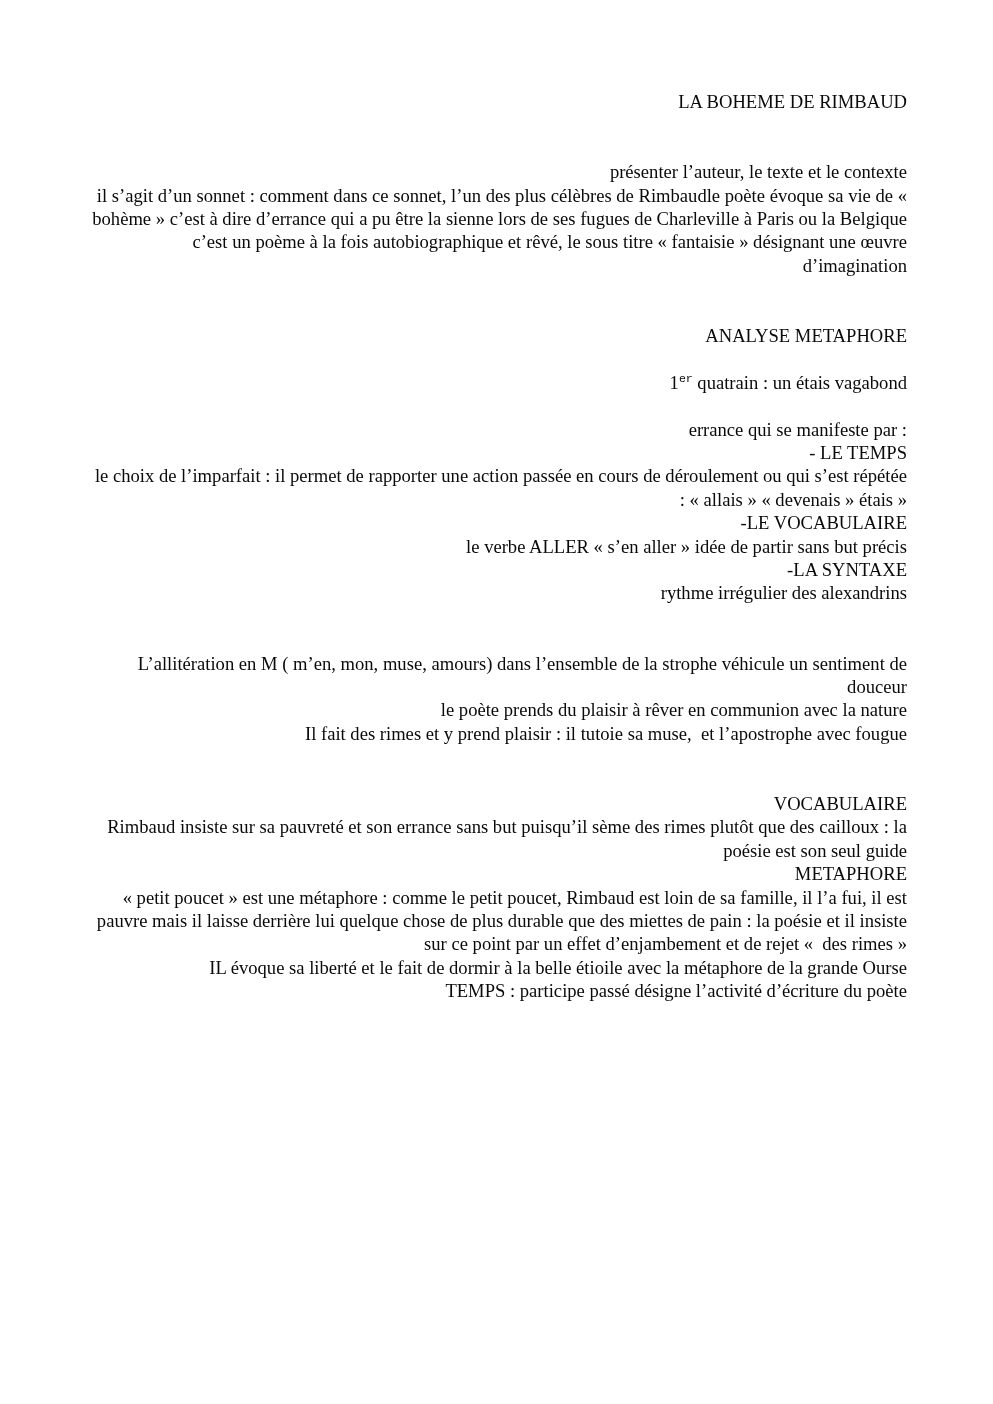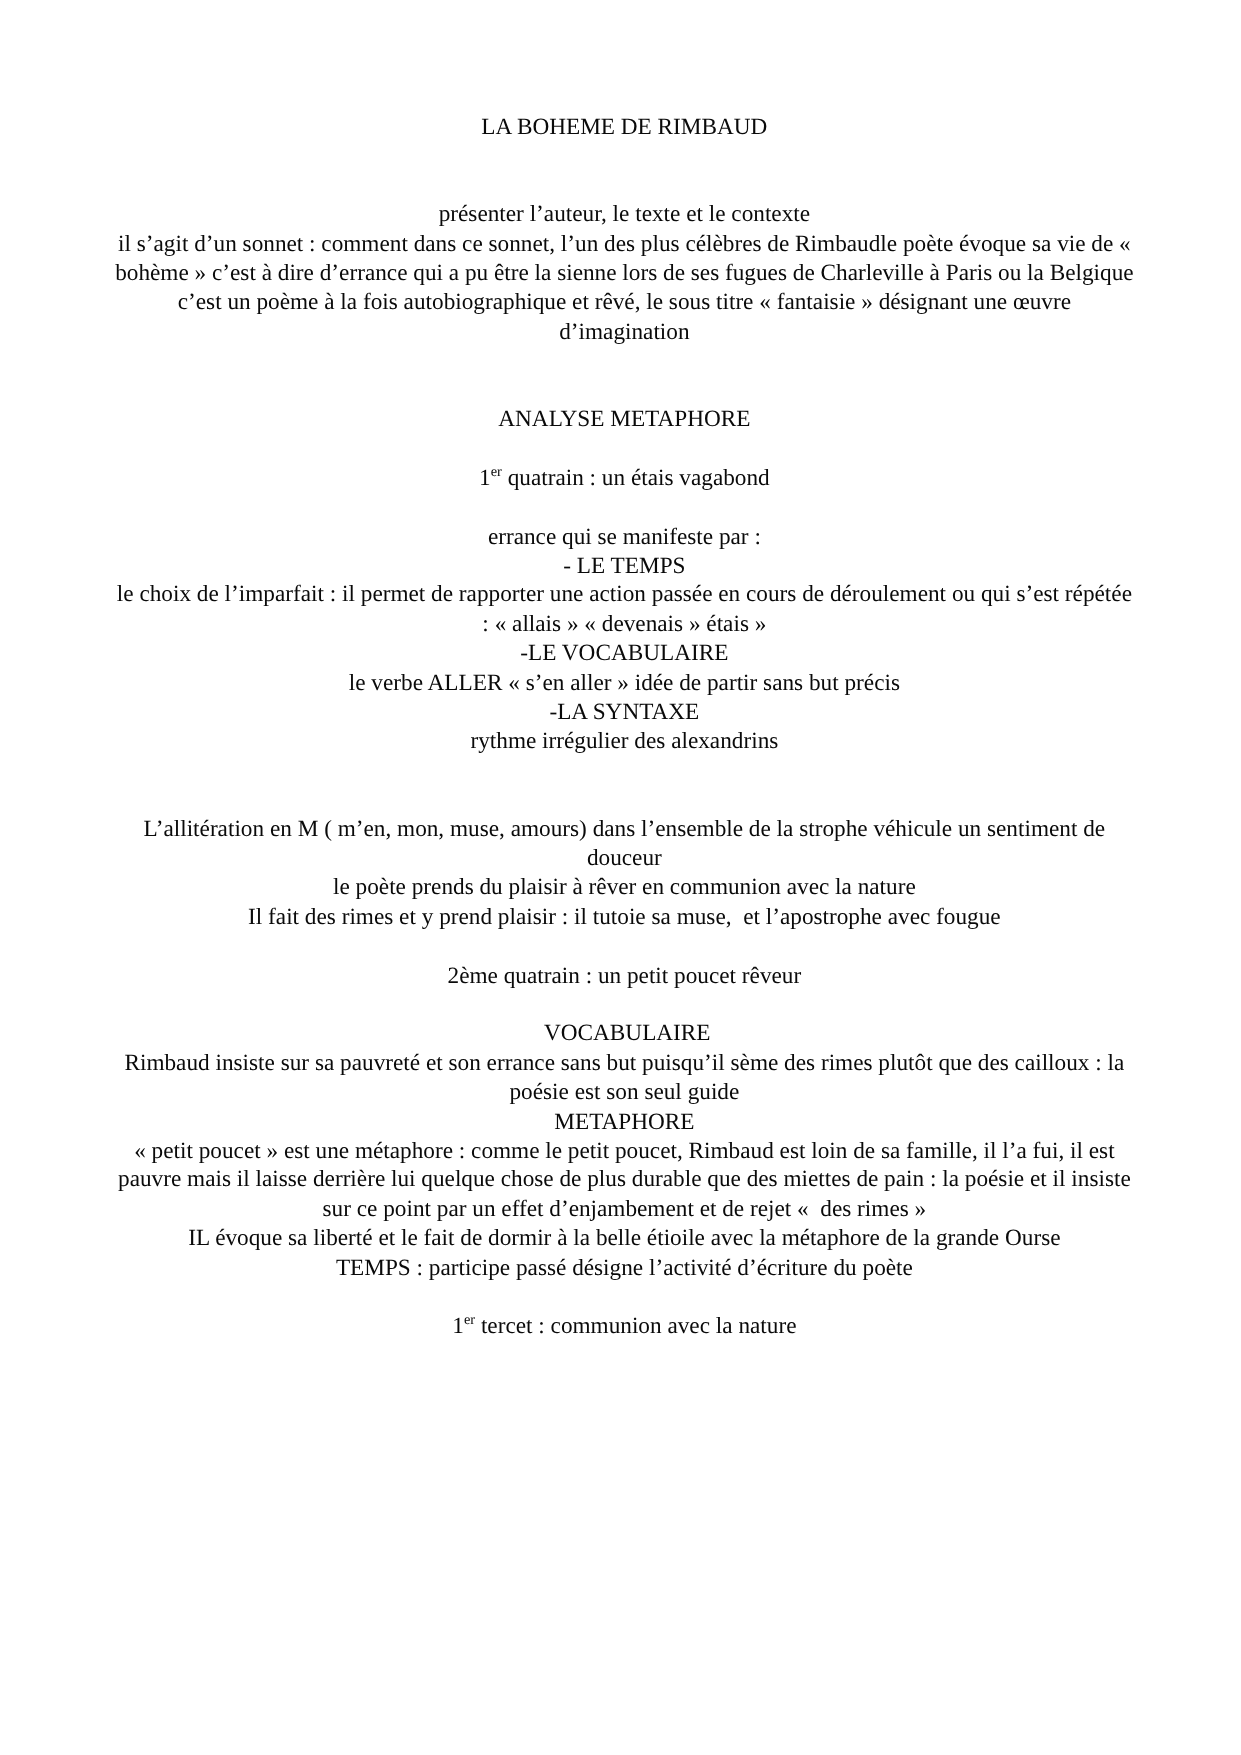--- a/index.html
+++ b/index.html
@@ -19,38 +19,39 @@
   }
   .doc-body {
     position: absolute;
     left: 92px;
     top: 90px;
     width: 815px;
     font-family: "Liberation Serif", "DejaVu Serif", serif;
     font-size: 18.6px;
     line-height: 23.4px;
     color: #0a0a0a;
-    text-align: center;
+    text-align: right;
     -webkit-font-smoothing: antialiased;
   }
   .block {
     margin: 0;
     padding: 0;
     white-space: pre-wrap;
   }
   
   .gap {
     height: 23.4px;
     line-height: 23.4px;
     font-size: 18.6px;
   }
   sup {
     font-size: 0.62em;
     vertical-align: super;
     line-height: 0;
+    font-family: Liberation Mono, monospace;
   }
 </style>
 </head>
 <body>
 
 <div class="page">
   <div class="doc-body">
 
     <p class="block">LA BOHEME DE RIMBAUD</p>
 
@@ -88,29 +89,27 @@
 
 
     <div class="gap">&nbsp;</div>
 
     <p class="block">L’allitération en M ( m’en, mon, muse, amours) dans l’ensemble de la strophe véhicule un sentiment de douceur
 le poète prends du plaisir à rêver en communion avec la nature
 Il fait des rimes et y prend plaisir : il tutoie sa muse,  et l’apostrophe avec fougue</p>
 
     <div class="gap">&nbsp;</div>
 
-    <p class="block">2ème quatrain : un petit poucet rêveur</p>
 
     <div class="gap">&nbsp;</div>
 
     <p class="block"> VOCABULAIRE
 Rimbaud insiste sur sa pauvreté et son errance sans but puisqu’il sème des rimes plutôt que des cailloux : la poésie est son seul guide
 METAPHORE
 « petit poucet » est une métaphore : comme le petit poucet, Rimbaud est loin de sa famille, il l’a fui, il est pauvre mais il laisse derrière lui quelque chose de plus durable que des miettes de pain : la poésie et il insiste sur ce point par un effet d’enjambement et de rejet «  des rimes »
 IL évoque sa liberté et le fait de dormir à la belle étioile avec la métaphore de la grande Ourse
 TEMPS : participe passé désigne l’activité d’écriture du poète</p>
 
     <div class="gap">&nbsp;</div>
 
-    <p class="block"><span>1</span><sup>er</sup><span> tercet : communion avec la nature</span></p>
 
   </div>
 </div>
 
 </body></html>

